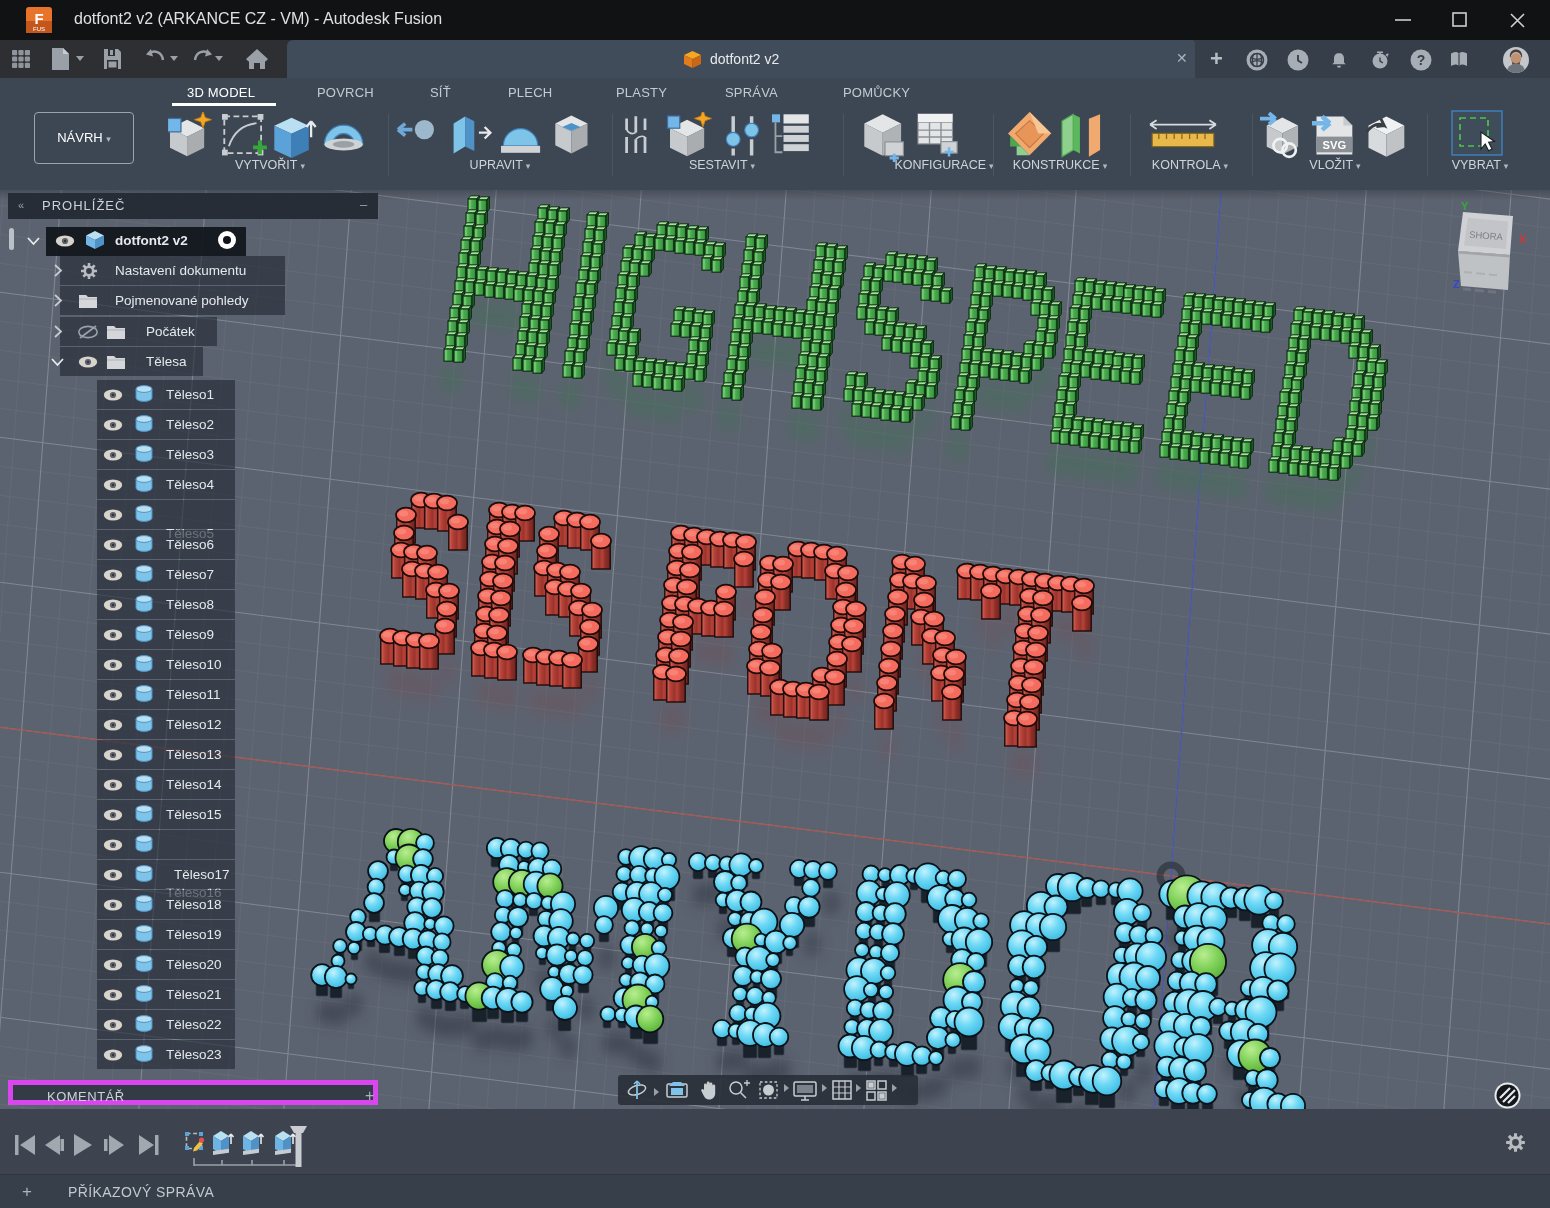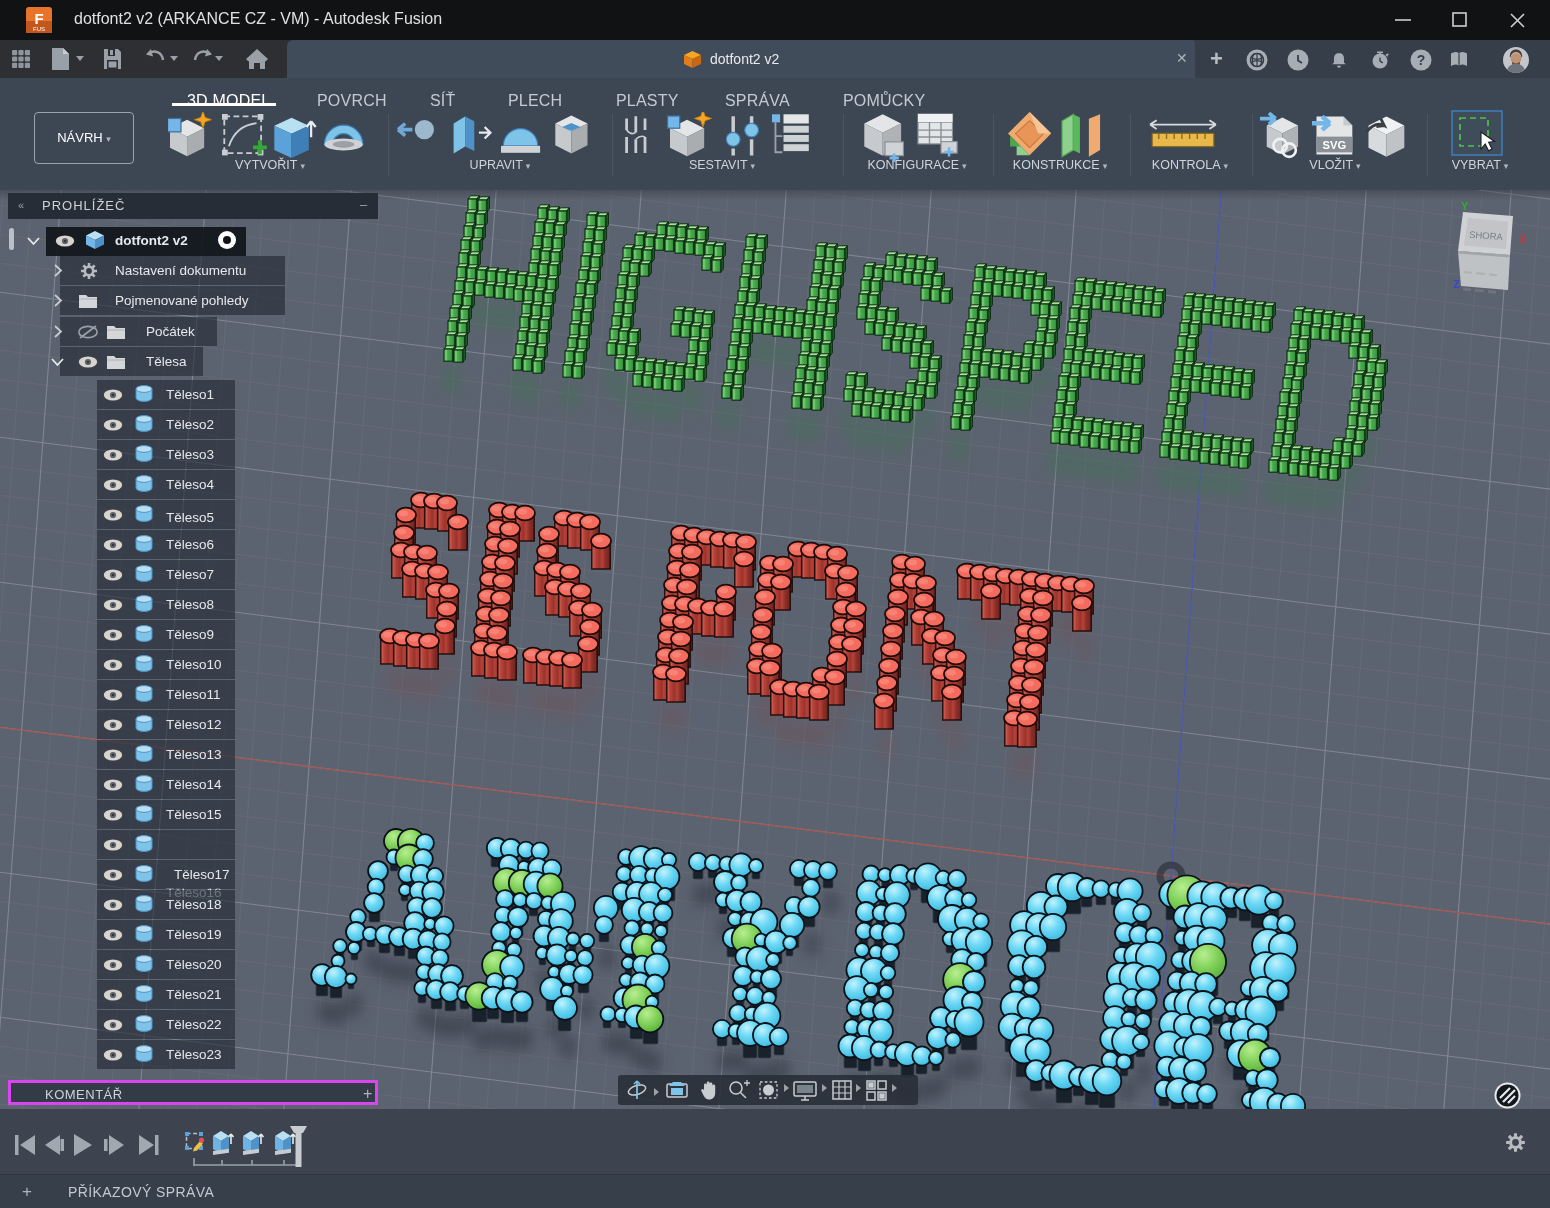--- a/index.html
+++ b/index.html
@@ -2,33 +2,33 @@
 <html><head><meta charset="utf-8"><style>
 *{margin:0;padding:0;box-sizing:border-box}
 html,body{width:1550px;height:1208px;overflow:hidden;background:#3d4754;font-family:"Liberation Sans",sans-serif}
 .abs{position:absolute}
 #app{position:relative;width:1550px;height:1208px}
 #titlebar{position:absolute;left:0;top:0;width:1550px;height:40px;background:#101214;color:#d8d8d8}
 #titlebar .t{position:absolute;left:74px;top:10px;font-size:16px;color:#e0e0e0}
 #qat{position:absolute;left:0;top:40px;width:1550px;height:38px;background:#2d2f32}
 #tabstrip{position:absolute;left:287px;top:40px;width:908px;height:38px;background:#414c5a;border-top-left-radius:6px;border-top-right-radius:2px}
 #rightstrip{position:absolute;left:1195px;top:40px;width:355px;height:38px;background:#353e49}
-.rtab{position:absolute;top:92px;font-size:16px;color:#c3cad1;letter-spacing:.2px}
+.rtab{position:absolute;top:85px;font-size:13px;color:#c3cad1;letter-spacing:.2px}
 .rtab.act{color:#fff}
 .runder{position:absolute;top:25px;height:3px;background:#fff}
 .glabel{position:absolute;top:158px;font-size:12.5px;color:#ced4da;white-space:nowrap;transform:translateX(-50%)}
 .glabel .c{font-size:9px;color:#aeb6be;margin-left:3px}
 .gsep{position:absolute;top:114px;height:62px;width:1px;background:#4b5560}
 #navrh{position:absolute;left:34px;top:112px;width:100px;height:52px;border:1px solid #9aa4ae;border-radius:4px;color:#fff;font-size:13px;text-align:center;line-height:50px}
 .ricon{position:absolute;top:112px}
 svg{display:block}
 .trow{position:absolute;height:29px;background:rgba(33,41,51,.62);color:#e6e9ec;font-size:13.5px}
 .titem{position:absolute;color:#e6e9ec;font-size:13.5px}
 #prohl{position:absolute;left:8px;top:193px;width:370px;height:26px;background:#262d36;color:#ccd2d8;font-size:13px}
-#koment{position:absolute;left:8px;top:1080px;width:370px;height:25px;background:#333b46;border:3px solid #d946ef;color:#cdd3d9;font-size:13px}
+#koment{position:absolute;left:8px;top:1080px;width:370px;height:25px;background:#333b46;border:5px solid #d946ef;color:#cdd3d9;font-size:13px}
 #timeline{position:absolute;left:0;top:1109px;width:1550px;height:65px;background:#3d4450}
 #cmdline{position:absolute;left:0;top:1174px;width:1550px;height:34px;background:#373f4a;border-top:1px solid #2f363f;color:#c3c9cf;font-size:14px}
 </style></head><body>
 <div id="app">
 <div id="viewport" class="abs" style="left:0;top:190px;width:1550px;height:919px">
 <svg width="1550" height="919" viewBox="0 0 1550 919">
 <defs>
 <radialGradient id="cg" cx="0.38" cy="0.3" r="0.8">
  <stop offset="0" stop-color="#c2f2fd"></stop>
             <stop offset="0.42" stop-color="#6cd8f5"></stop>
@@ -1793,21 +1793,21 @@
 <div class="rtab" style="left:317px">POVRCH</div>
 <div class="rtab" style="left:430px">SÍŤ</div>
 <div class="rtab" style="left:508px">PLECH</div>
 <div class="rtab" style="left:616px">PLASTY</div>
 <div class="rtab" style="left:725px">SPRÁVA</div>
 <div class="rtab" style="left:843px">POMŮCKY</div>
 <div id="navrh">NÁVRH <span style="font-size:9px;color:#aeb6be">▾</span></div>
 <div class="glabel" style="left:270px">VYTVOŘIT<span class="c">▾</span></div>
 <div class="glabel" style="left:500px">UPRAVIT<span class="c">▾</span></div>
 <div class="glabel" style="left:722px">SESTAVIT<span class="c">▾</span></div>
-<div class="glabel" style="left:917px">KONFIGURACE<span class="c">▾</span></div>
+<div class="glabel" style="left:944px">KONFIGURACE<span class="c">▾</span></div>
 <div class="glabel" style="left:1060px">KONSTRUKCE<span class="c">▾</span></div>
 <div class="glabel" style="left:1190px">KONTROLA<span class="c">▾</span></div>
 <div class="glabel" style="left:1335px">VLOŽIT<span class="c">▾</span></div>
 <div class="glabel" style="left:1480px">VYBRAT<span class="c">▾</span></div>
 <div class="gsep" style="left:388px"></div>
     <div class="gsep" style="left:612px"></div>
     <div class="gsep" style="left:843px"></div>
     <div class="gsep" style="left:993px"></div>
     <div class="gsep" style="left:1130px"></div>
     <div class="gsep" style="left:1252px"></div>
@@ -2085,21 +2085,21 @@
       <use href="#cyl"></use>
     </svg>
 <div class="titem" style="left:166px;top:477px">Těleso4</div>
 <div class="trow" style="left:97px;top:500px;width:138px"></div>
 <svg class="titem" style="left:103px;top:508px" width="20" height="14">
       <use href="#eye"></use>
     </svg>
 <svg class="titem" style="left:135px;top:505px" width="18" height="18">
       <use href="#cyl"></use>
     </svg>
-<div class="titem" style="left:166px;top:510px">Těleso5</div>
+<div class="titem" style="left:166px;top:526px">Těleso5</div>
 <div class="trow" style="left:97px;top:530px;width:138px"></div>
 <svg class="titem" style="left:103px;top:538px" width="20" height="14">
       <use href="#eye"></use>
     </svg>
 <svg class="titem" style="left:135px;top:535px" width="18" height="18">
       <use href="#cyl"></use>
     </svg>
 <div class="titem" style="left:166px;top:537px">Těleso6</div>
 <div class="trow" style="left:97px;top:560px;width:138px"></div>
 <svg class="titem" style="left:103px;top:568px" width="20" height="14">

